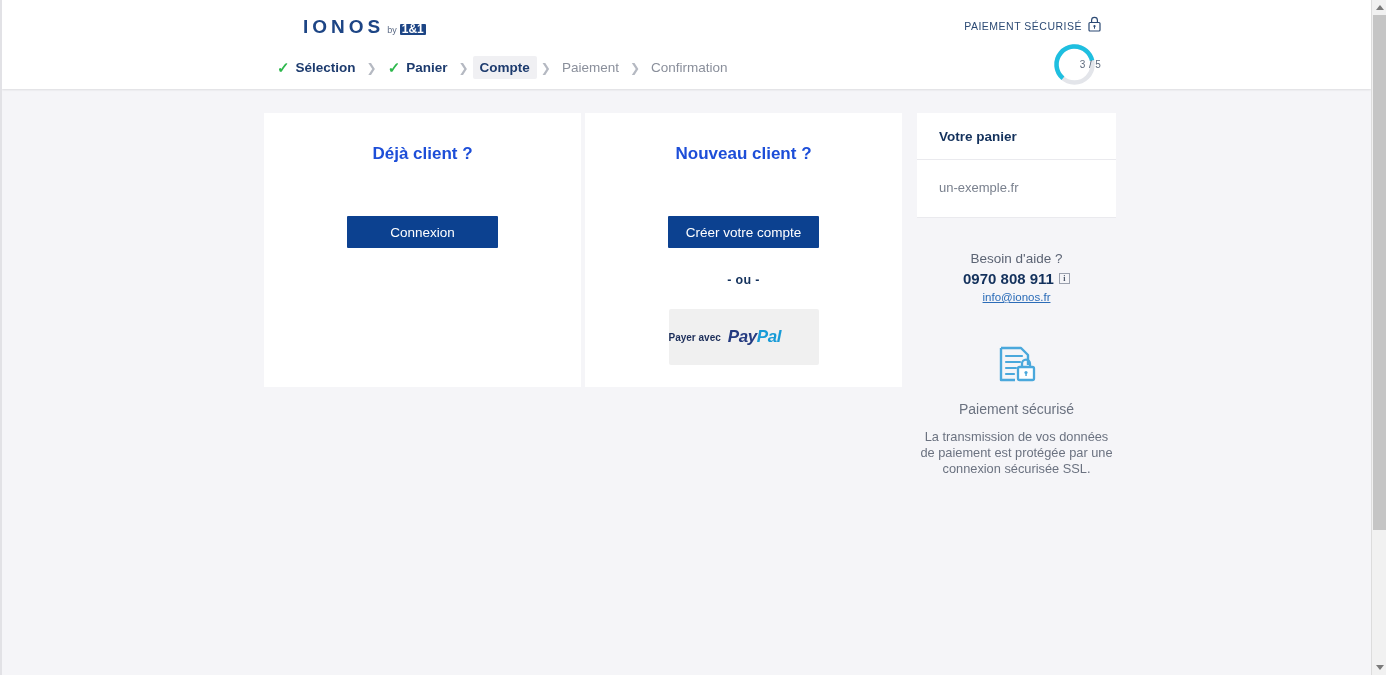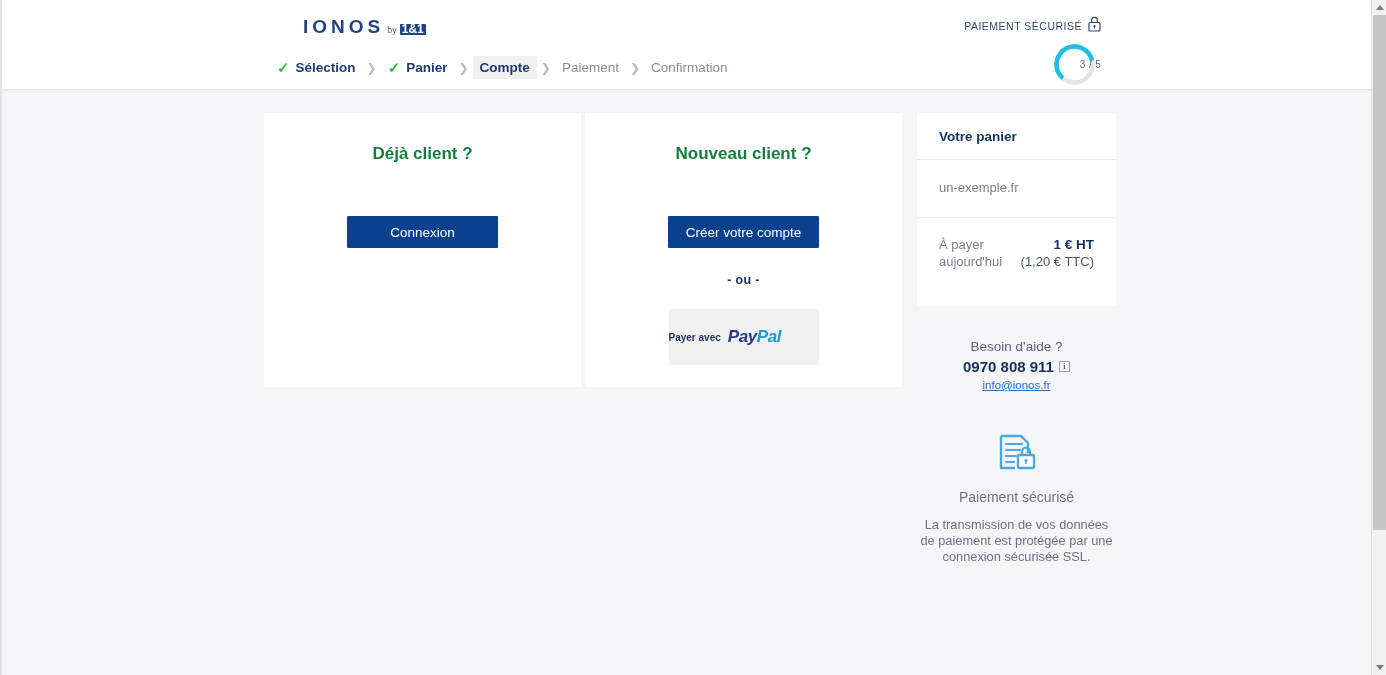--- a/index.html
+++ b/index.html
@@ -131,21 +131,21 @@
     width: 317px;
     height: 274px;
     display: flex;
     flex-direction: column;
     align-items: center;
   }
   .card-title {
     margin-top: 31px;
     font-size: 17px;
     font-weight: bold;
-    color: #15803d;
+    color: #1d4ed8;
   }
   .btn-primary {
     margin-top: 52px;
     width: 151px;
     height: 32px;
     background: #0c4190;
     color: #ffffff;
     border: none;
     font-size: 13.5px;
     font-family: "Liberation Sans", sans-serif;
@@ -383,30 +383,20 @@
           <span class="pp-logo"><span class="pp-pay">Pay</span><span class="pp-pal">Pal</span></span>
         </button>
       </div>
     </div>
 
     <div class="sidebar">
 
       <div class="cart">
         <div class="cart-head">Votre panier</div>
         <div class="cart-item">un-exemple.fr</div>
-        <div class="cart-total">
-          <div class="total-label">
-            <div>À payer</div>
-            <div>aujourd'hui</div>
-          </div>
-          <div class="total-values">
-            <div class="total-ht">1 € HT</div>
-            <div class="total-ttc">(1,20 € TTC)</div>
-          </div>
-        </div>
       </div>
 
       <div class="help">
         <div class="help-title">Besoin d'aide ?</div>
         <div class="help-phone-row">
           <span class="help-phone">0970 808 911</span>
           <span class="info-ico">i</span>
         </div>
         <a class="help-mail">info@ionos.fr</a>
       </div>

